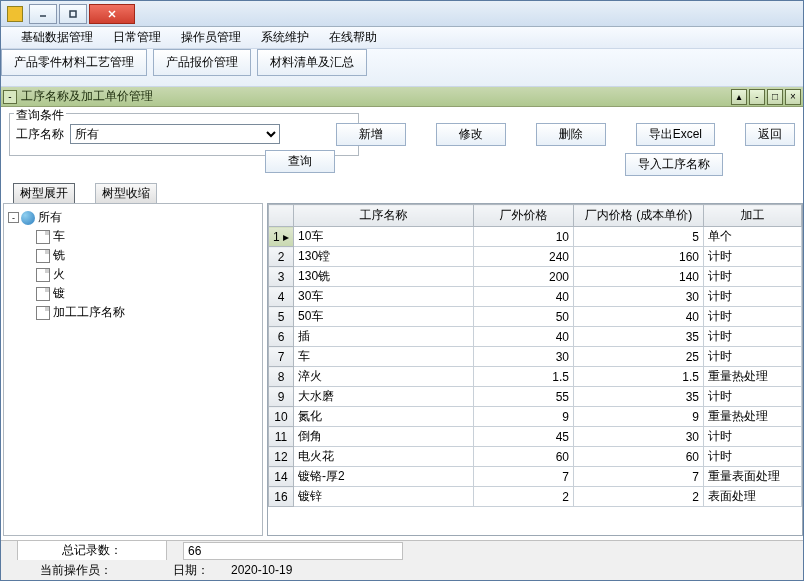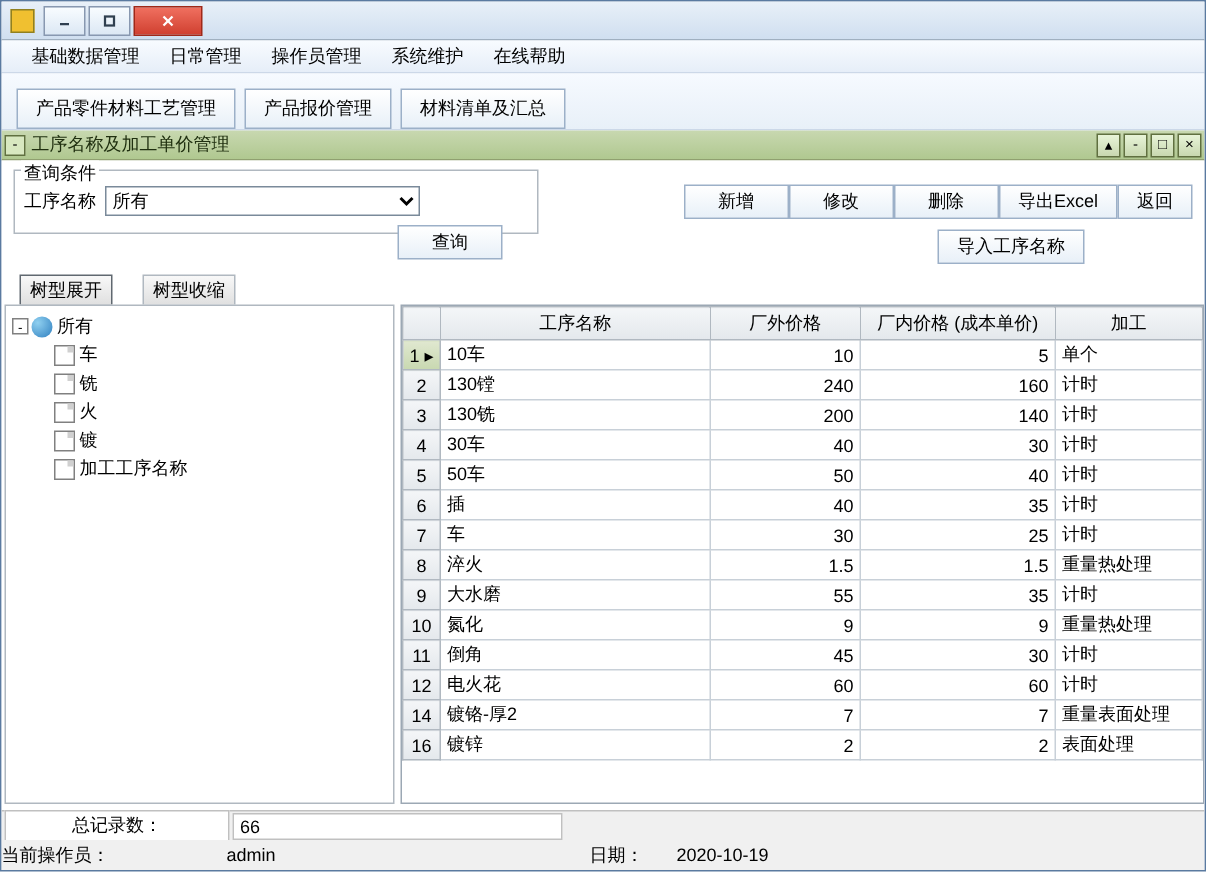--- a/index.html
+++ b/index.html
@@ -6,56 +6,56 @@
 body{background:#fff;width:804px;height:581px;overflow:hidden;position:relative;border:1px solid #5a7aa0}
 .titlebar{height:26px;background:linear-gradient(#e8f0f8,#d0dff0);display:flex;align-items:center;padding-left:6px;border-bottom:1px solid #a0b0c0}
 .titlebar .icon{width:16px;height:16px;background:#f0c030;border:1px solid #908020;margin-right:4px}
 .titlebar .title{flex:1;color:#304050}
 .winbtns{display:flex;height:20px}
 .winbtn{width:28px;height:20px;border:1px solid #8898b0;margin-left:2px;display:flex;align-items:center;justify-content:center;background:linear-gradient(#f8fcff,#dce8f4);cursor:pointer}
 .winbtn.close{width:46px;background:linear-gradient(#f07060,#d04030);border-color:#a02818}
 .winbtn svg{width:10px;height:10px}
 .menubar{height:22px;background:linear-gradient(#f8fbff,#e6eef8);display:flex;align-items:center;padding-left:10px;border-bottom:1px solid #ccd8e8}
 .menuitem{padding:2px 10px;cursor:pointer}
-.toolbar{height:38px;background:linear-gradient(#f6faff,#e8f0f8);display:flex;align-items:flex-end;padding-left:10px;gap:6px;border-bottom:1px solid #ccd8e8}
+.toolbar{height:38px;background:linear-gradient(#f6faff,#e8f0f8);display:flex;align-items:flex-start;padding-left:0;gap:6px;border-bottom:1px solid #ccd8e8}
 .tbtn{padding:4px 12px;border:1px solid #9cb0c8;background:linear-gradient(#fff,#e8f0f8);cursor:pointer}
 .subhdr{height:20px;background:linear-gradient(#c8d8b0,#b0c890);display:flex;align-items:center;padding-left:2px;border-bottom:1px solid #90a070}
 .subhdr .micon{width:14px;height:14px;border:1px solid #607040;background:#d8e8c0;margin-right:4px;display:flex;align-items:center;justify-content:center;font-size:10px;cursor:pointer}
 .subhdr .stitle{flex:1;color:#203010;font-weight:normal}
 .subhdr .sbtns{display:flex;gap:2px;margin-right:2px}
 .subhdr .sbtn{width:16px;height:16px;border:1px solid #607040;background:linear-gradient(#e8f4d8,#c8d8b0);cursor:pointer;display:flex;align-items:center;justify-content:center;font-size:10px}
 .content{position:absolute;top:106px;left:0;right:0;bottom:40px;background:#fff}
 .query{position:absolute;left:8px;top:6px;width:350px;height:43px;border:1px solid #b0b8c0}
 .query .qlbl{position:absolute;left:4px;top:-7px;background:#fff;padding:0 2px}
 .query .row1{position:absolute;top:10px;left:6px;display:flex;align-items:center}
 .query .row1 span{margin-right:6px}
 .query select{width:210px;height:20px;border:1px solid #7a8a9a;background:#fff}
 .query .qbtn{position:absolute;top:36px;left:255px}
-.actbtns{position:absolute;top:16px;right:8px;display:flex;align-items:center}
+.actbtns{position:absolute;top:16px;right:8px;display:flex;gap:30px;align-items:center}
 .abtn{min-width:70px;padding:2px 12px;border:1px solid #9cb0c8;background:linear-gradient(#fff,#e8f0f8);cursor:pointer;text-align:center}
 .impbtn{position:absolute;top:46px;right:80px}
 .treebtns{position:absolute;top:76px;left:12px;display:flex;gap:20px}
 .trbtn{padding:1px 6px;border:1px solid #606870;background:linear-gradient(#f8f8f8,#e0e0e0);cursor:pointer}
 .tree{position:absolute;left:2px;top:96px;width:260px;bottom:4px;border:1px solid #b0b8c0;background:#fff;padding:4px;overflow:auto}
 .tnode{display:flex;align-items:center;padding:1px 0;cursor:pointer}
 .tnode .exp{width:11px;height:11px;border:1px solid #808080;display:flex;align-items:center;justify-content:center;font-size:9px;margin-right:2px;background:#fff}
 .tnode .ticon{width:14px;height:14px;margin-right:3px}
 .globe{background:radial-gradient(circle at 30% 30%,#90d0f0,#3080c0);border-radius:50%}
 .doc{border:1px solid #808080;background:#fff;position:relative}
 .doc:before{content:"";position:absolute;top:0;right:0;width:4px;height:4px;background:#d0d0d0}
 .tchild{padding-left:28px}
 .grid{position:absolute;left:266px;top:96px;right:0;bottom:4px;border:1px solid #9ca8b4;background:#fff;overflow:auto}
 .grid table{border-collapse:collapse;width:100%}
 .grid th{background:linear-gradient(#f4f6f8,#e4e8ec);border:1px solid #b0b8c0;padding:2px 4px;font-weight:normal;height:20px;text-align:center;position:sticky;top:0}
 .grid td{border:1px solid #c8d0d8;padding:1px 4px;height:17px;white-space:nowrap}
 .grid .rh{background:linear-gradient(#f4f6f8,#e4e8ec);text-align:center;width:24px;border:1px solid #b0b8c0}
 .grid .sel{background:linear-gradient(#e0e8d0,#c8d8b0)}
 .grid .num{text-align:right}
 .status{position:absolute;bottom:20px;left:0;right:0;height:20px;background:#f0f0f0;border-top:1px solid #c0c0c0;display:flex;align-items:center}
-.status .cell{border:1px solid #c0c0c0;padding:1px 4px;background:#fff;margin-left:2px}
+.status .cell{border:1px solid #c0c0c0;padding:1px 4px;background:#fff;margin-left:16px}
 .status2{position:absolute;bottom:0;left:0;right:0;height:20px;background:#f0f0f0;display:flex;align-items:center}
 </style>
 </head>
 <body>
 
 <div class="titlebar">
   <div class="icon"></div>
   <div class="winbtns">
     <div class="winbtn">
         <svg viewBox="0 0 10 10">
@@ -270,17 +270,16 @@
     </table>
   </div>
 
 </div>
 
 <div class="status">
   <div class="cell" style="width:150px;text-align:center">总记录数：</div>
   <div class="cell" style="width:220px">66</div>
 </div>
 <div class="status2">
-  <div class="cell" style="width:150px;text-align:left">当前操作员：</div>
-  <div class="cell" style="width:220px">admin</div>
+  <div class="cell" style="width:150px;text-align:center">当前操作员：</div>
   <div class="cell" style="width:80px;text-align:center">日期：</div>
   <div class="cell" style="width:200px">2020-10-19</div>
 </div>
 
 </body></html>

